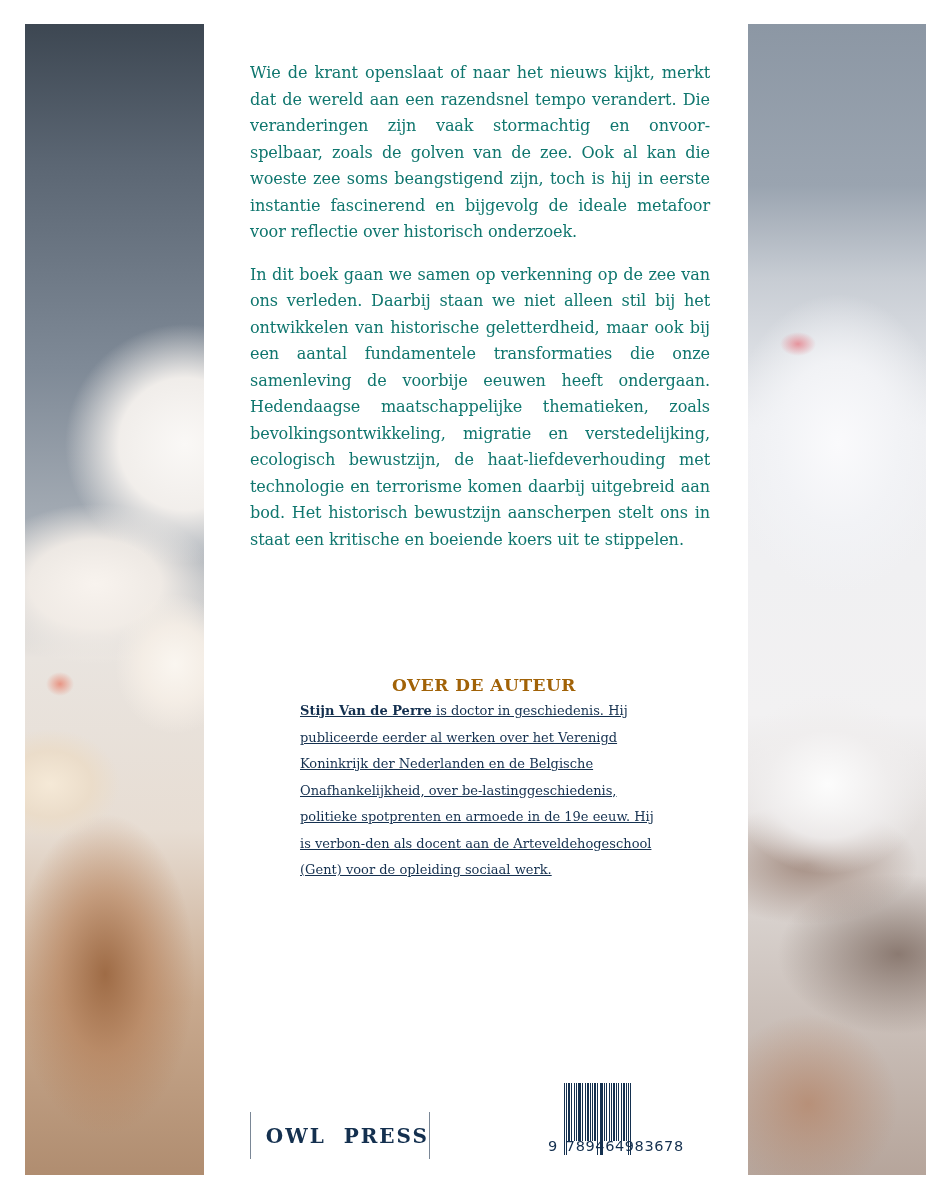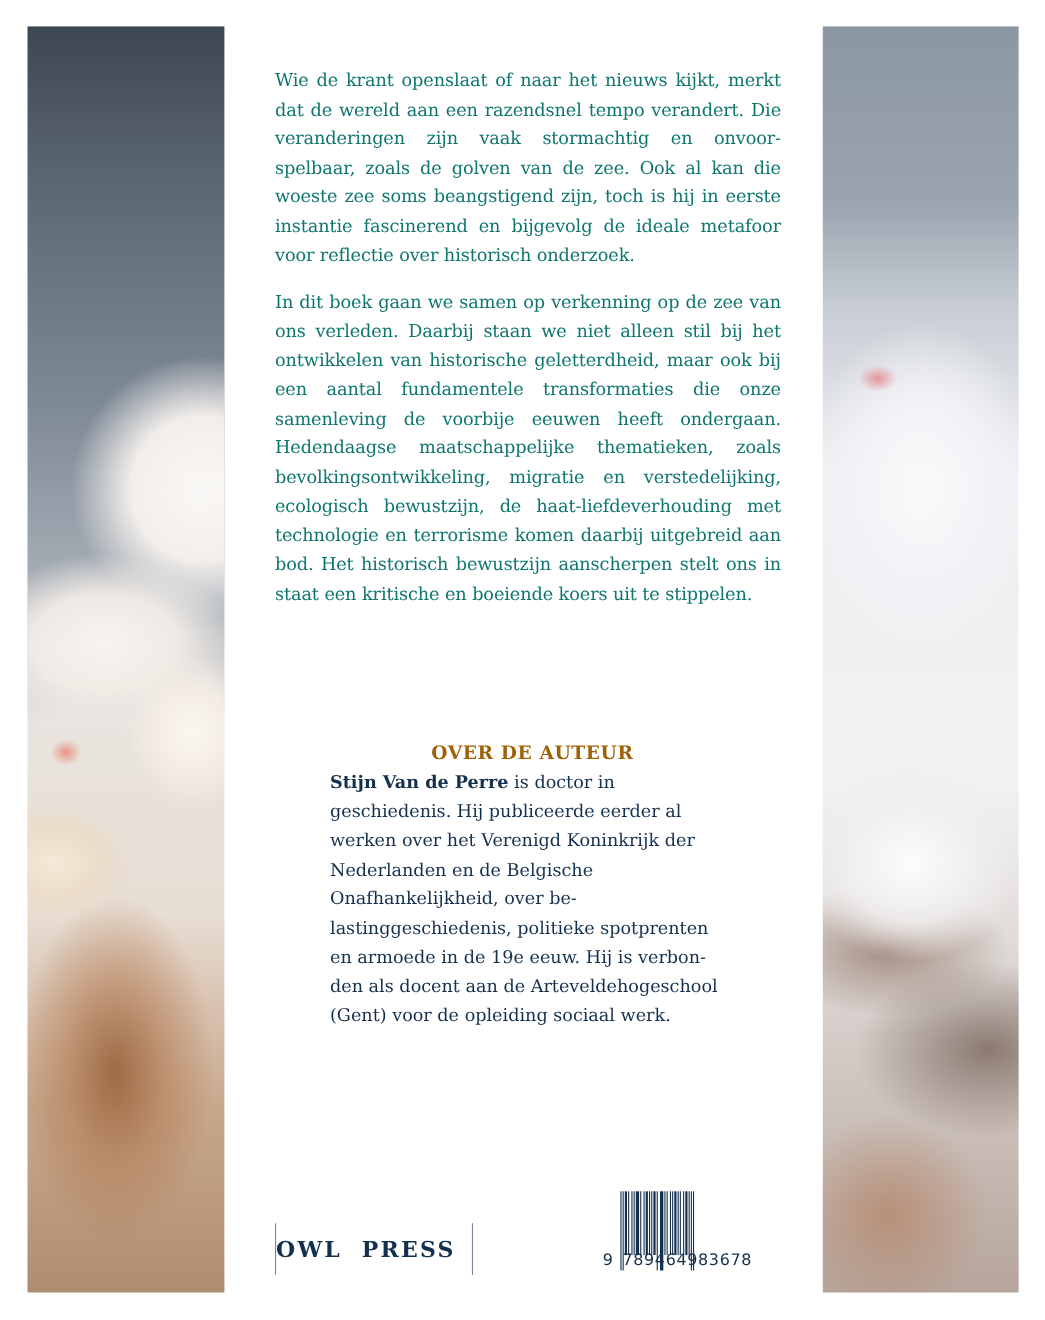--- a/index.html
+++ b/index.html
@@ -34,26 +34,26 @@
     p.body {
       margin: 0; font-size: 16.1px; line-height: 26.5px; color: #0f766e;
       text-align: justify; letter-spacing: -0.1px; white-space: pre-line;
     }
     p.body + p.body { margin-top: 16px; }
     .author-block { position: absolute; left: 300px; top: 672px; width: 360px; }
     .author-heading {
       text-align: center; font-weight: bold; font-size: 17px; letter-spacing: 0.5px;
       margin: 0 0 0 8px; line-height: 26px; color: #a16207;
     }
-    .author-bio { margin: 0; font-size: 16px; line-height: 26.5px; white-space: pre-line; color: #14304f; }
+    .author-bio { margin: 0; font-size: 13px; line-height: 26.5px; white-space: pre-line; color: #14304f; text-decoration: underline; }
     .author-bio b { font-weight: bold; }
     .publisher-logo {
       position: absolute; left: 250px; top: 1112px; height: 47px; width: 178px;
       border-left: 1px solid #7a8796; border-right: 1px solid #7a8796;
-      display: flex; align-items: center; justify-content: flex-start;
+      display: flex; align-items: center; justify-content: flex-end;
     }
     .publisher-name { font-weight: bold; font-size: 20px; letter-spacing: 2px; color: #14304f; white-space: pre; }
     .barcode { position: absolute; left: 548px; top: 1083px; width: 160px; height: 80px; }
     .barcode-bars { position: absolute; left: 16px; top: 0; height: 66px; display: flex; align-items: flex-start; }
     .bar { height: 58px; background: #14304f; }
     .bar.guard { height: 72px; }
     .barcode-digits {
       position: absolute; left: 0; top: 55px; font-family: "DejaVu Sans", sans-serif;
       font-size: 14.5px; color: #14304f; letter-spacing: 0.6px; background: transparent;
     }

